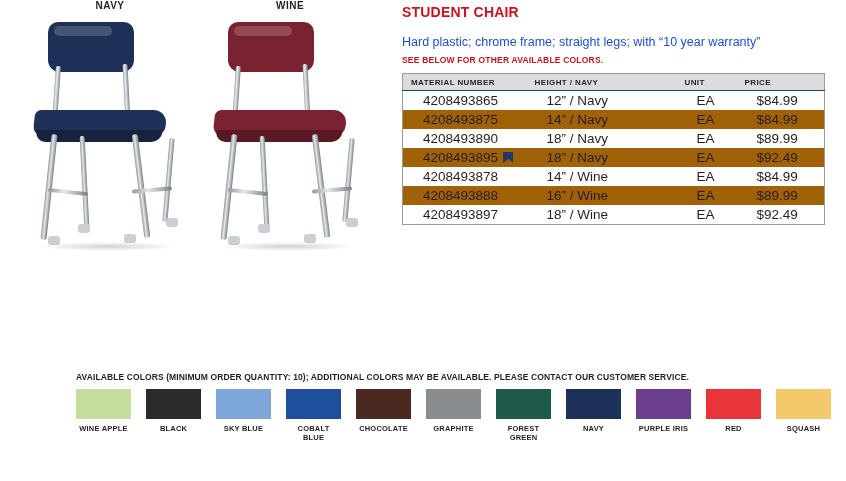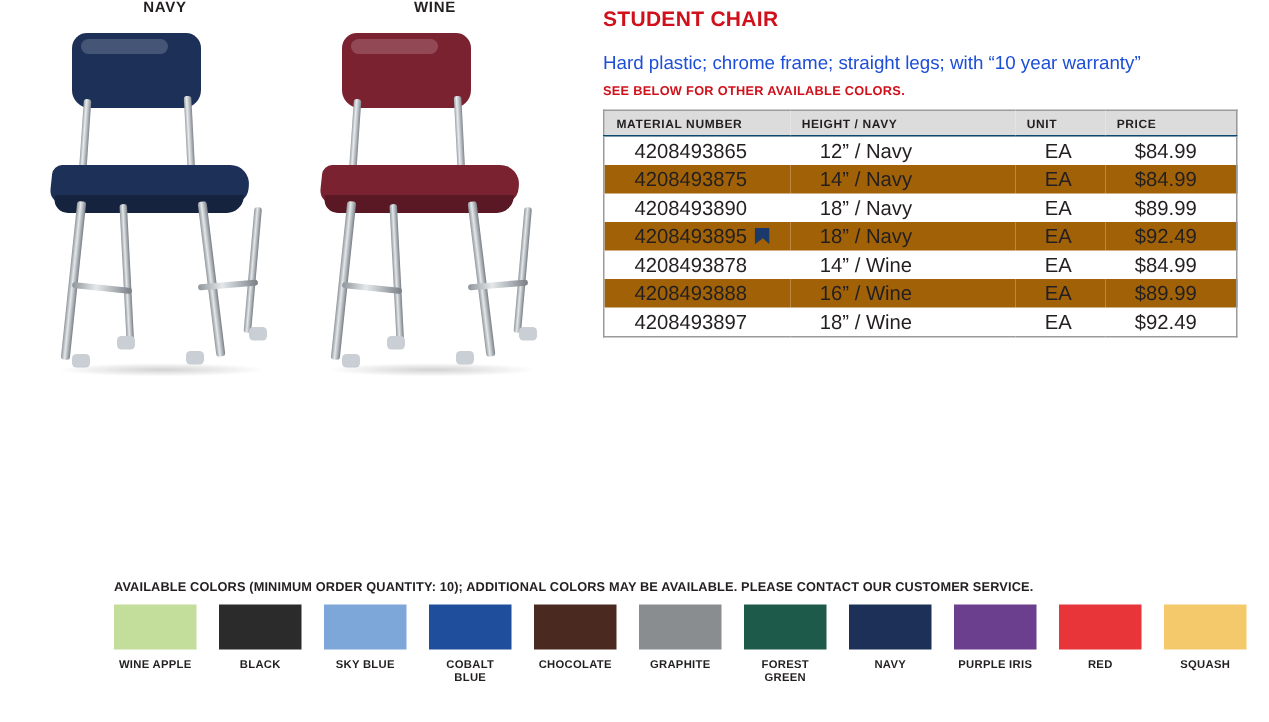--- a/index.html
+++ b/index.html
@@ -125,21 +125,21 @@
     display: inline-block;
     width: 10px; height: 11px;
     margin-left: 5px;
     position: relative;
     top: 1px;
     background: #1b3a6b;
     clip-path: polygon(0 0, 100% 0, 100% 100%, 55% 62%, 0 100%);
   }
 
   
-  .colors-block { position: absolute; left: 76px; top: 386px; width: 760px; }
+  .colors-block { position: absolute; left: 76px; top: 372px; width: 760px; }
   .colors-head {
     font-size: 8.5px;
     font-weight: bold;
     letter-spacing: 0.1px;
     color: #231f20;
     margin-bottom: 7px;
   }
   .swatch-row { display: flex; gap: 15px; }
   .swatch-item { width: 55px; }
   .swatch {

